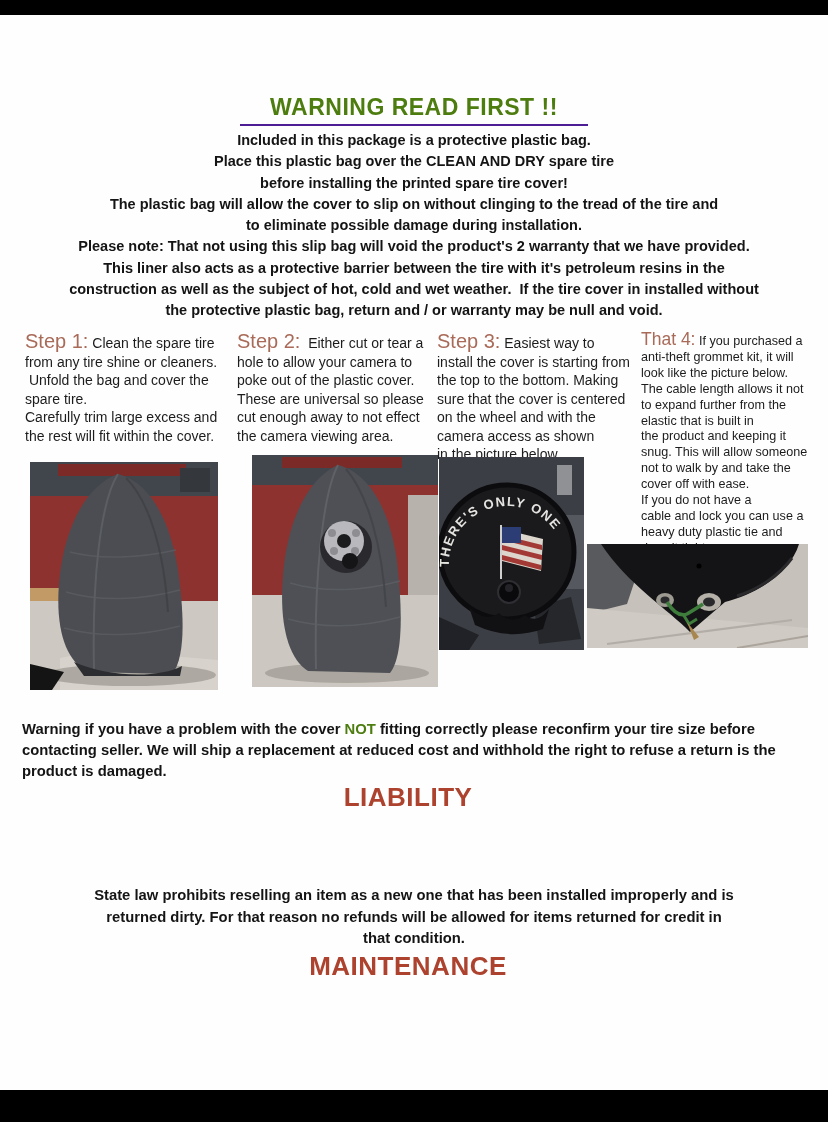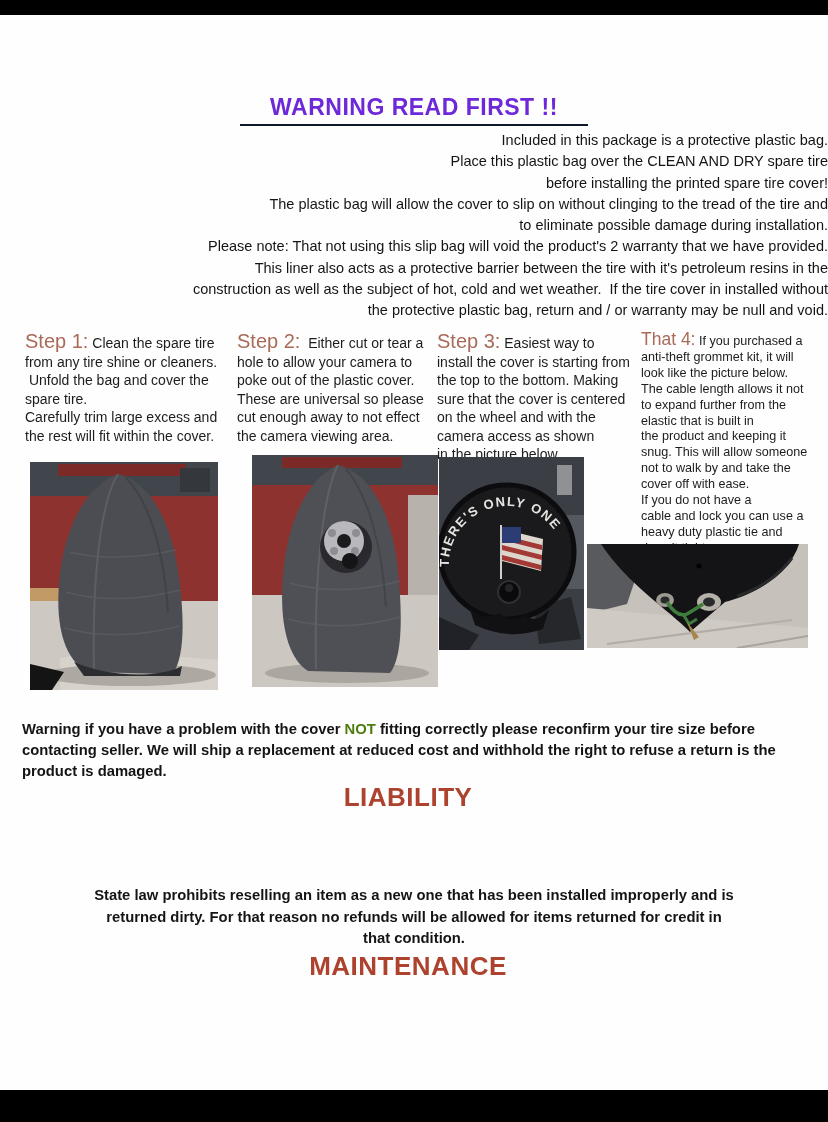--- a/index.html
+++ b/index.html
@@ -11,26 +11,26 @@
   .bar{position:absolute;left:0;width:828px;background:#000;}
   .bar.top{top:0;height:15px;}
   .bar.bottom{top:1090px;height:32px;}
 
   .page-title{
     position:absolute;top:55px;left:0;width:828px;text-align:center;
     font-size:25px;font-weight:bold;letter-spacing:0.5px;word-spacing:7px;color:#121212;
   }
   .warn-wrap{position:absolute;top:94px;left:0;width:828px;text-align:center;}
   .warn-head{
-    display:inline-block;font-size:23px;font-weight:bold;color:#6d28d9;
-    letter-spacing:0.5px;padding:0 30px 3px 30px;border-bottom:2px solid #0f172a;
+    display:inline-block;font-size:23px;font-weight:bold;color:#4d7c0f;
+    letter-spacing:0.5px;padding:0 30px 3px 30px;border-bottom:2px solid #4c1d95;
   }
   .intro{
-    position:absolute;top:130px;left:0;width:828px;text-align:right;
-    white-space:pre;font-weight:normal;font-size:14.5px;line-height:21.3px;color:#141414;
+    position:absolute;top:130px;left:0;width:828px;text-align:center;
+    white-space:pre;font-weight:bold;font-size:14.5px;line-height:21.3px;color:#141414;
   }
   .step{position:absolute;top:332px;white-space:pre;color:#1c1c1c;}
   .step .slabel{font-size:20px;color:#a96a58;}
   .step .stext{font-size:14px;}
   .step1{left:25px;width:208px;line-height:18.5px;}
   .step2{left:237px;width:202px;line-height:18.5px;}
   .step3{left:437px;width:205px;line-height:18.5px;}
   .step4{left:641px;width:184px;line-height:14.9px;}
   .step4 .slabel{font-size:17.5px;}
   .step4 .stext{font-size:12.6px;}

